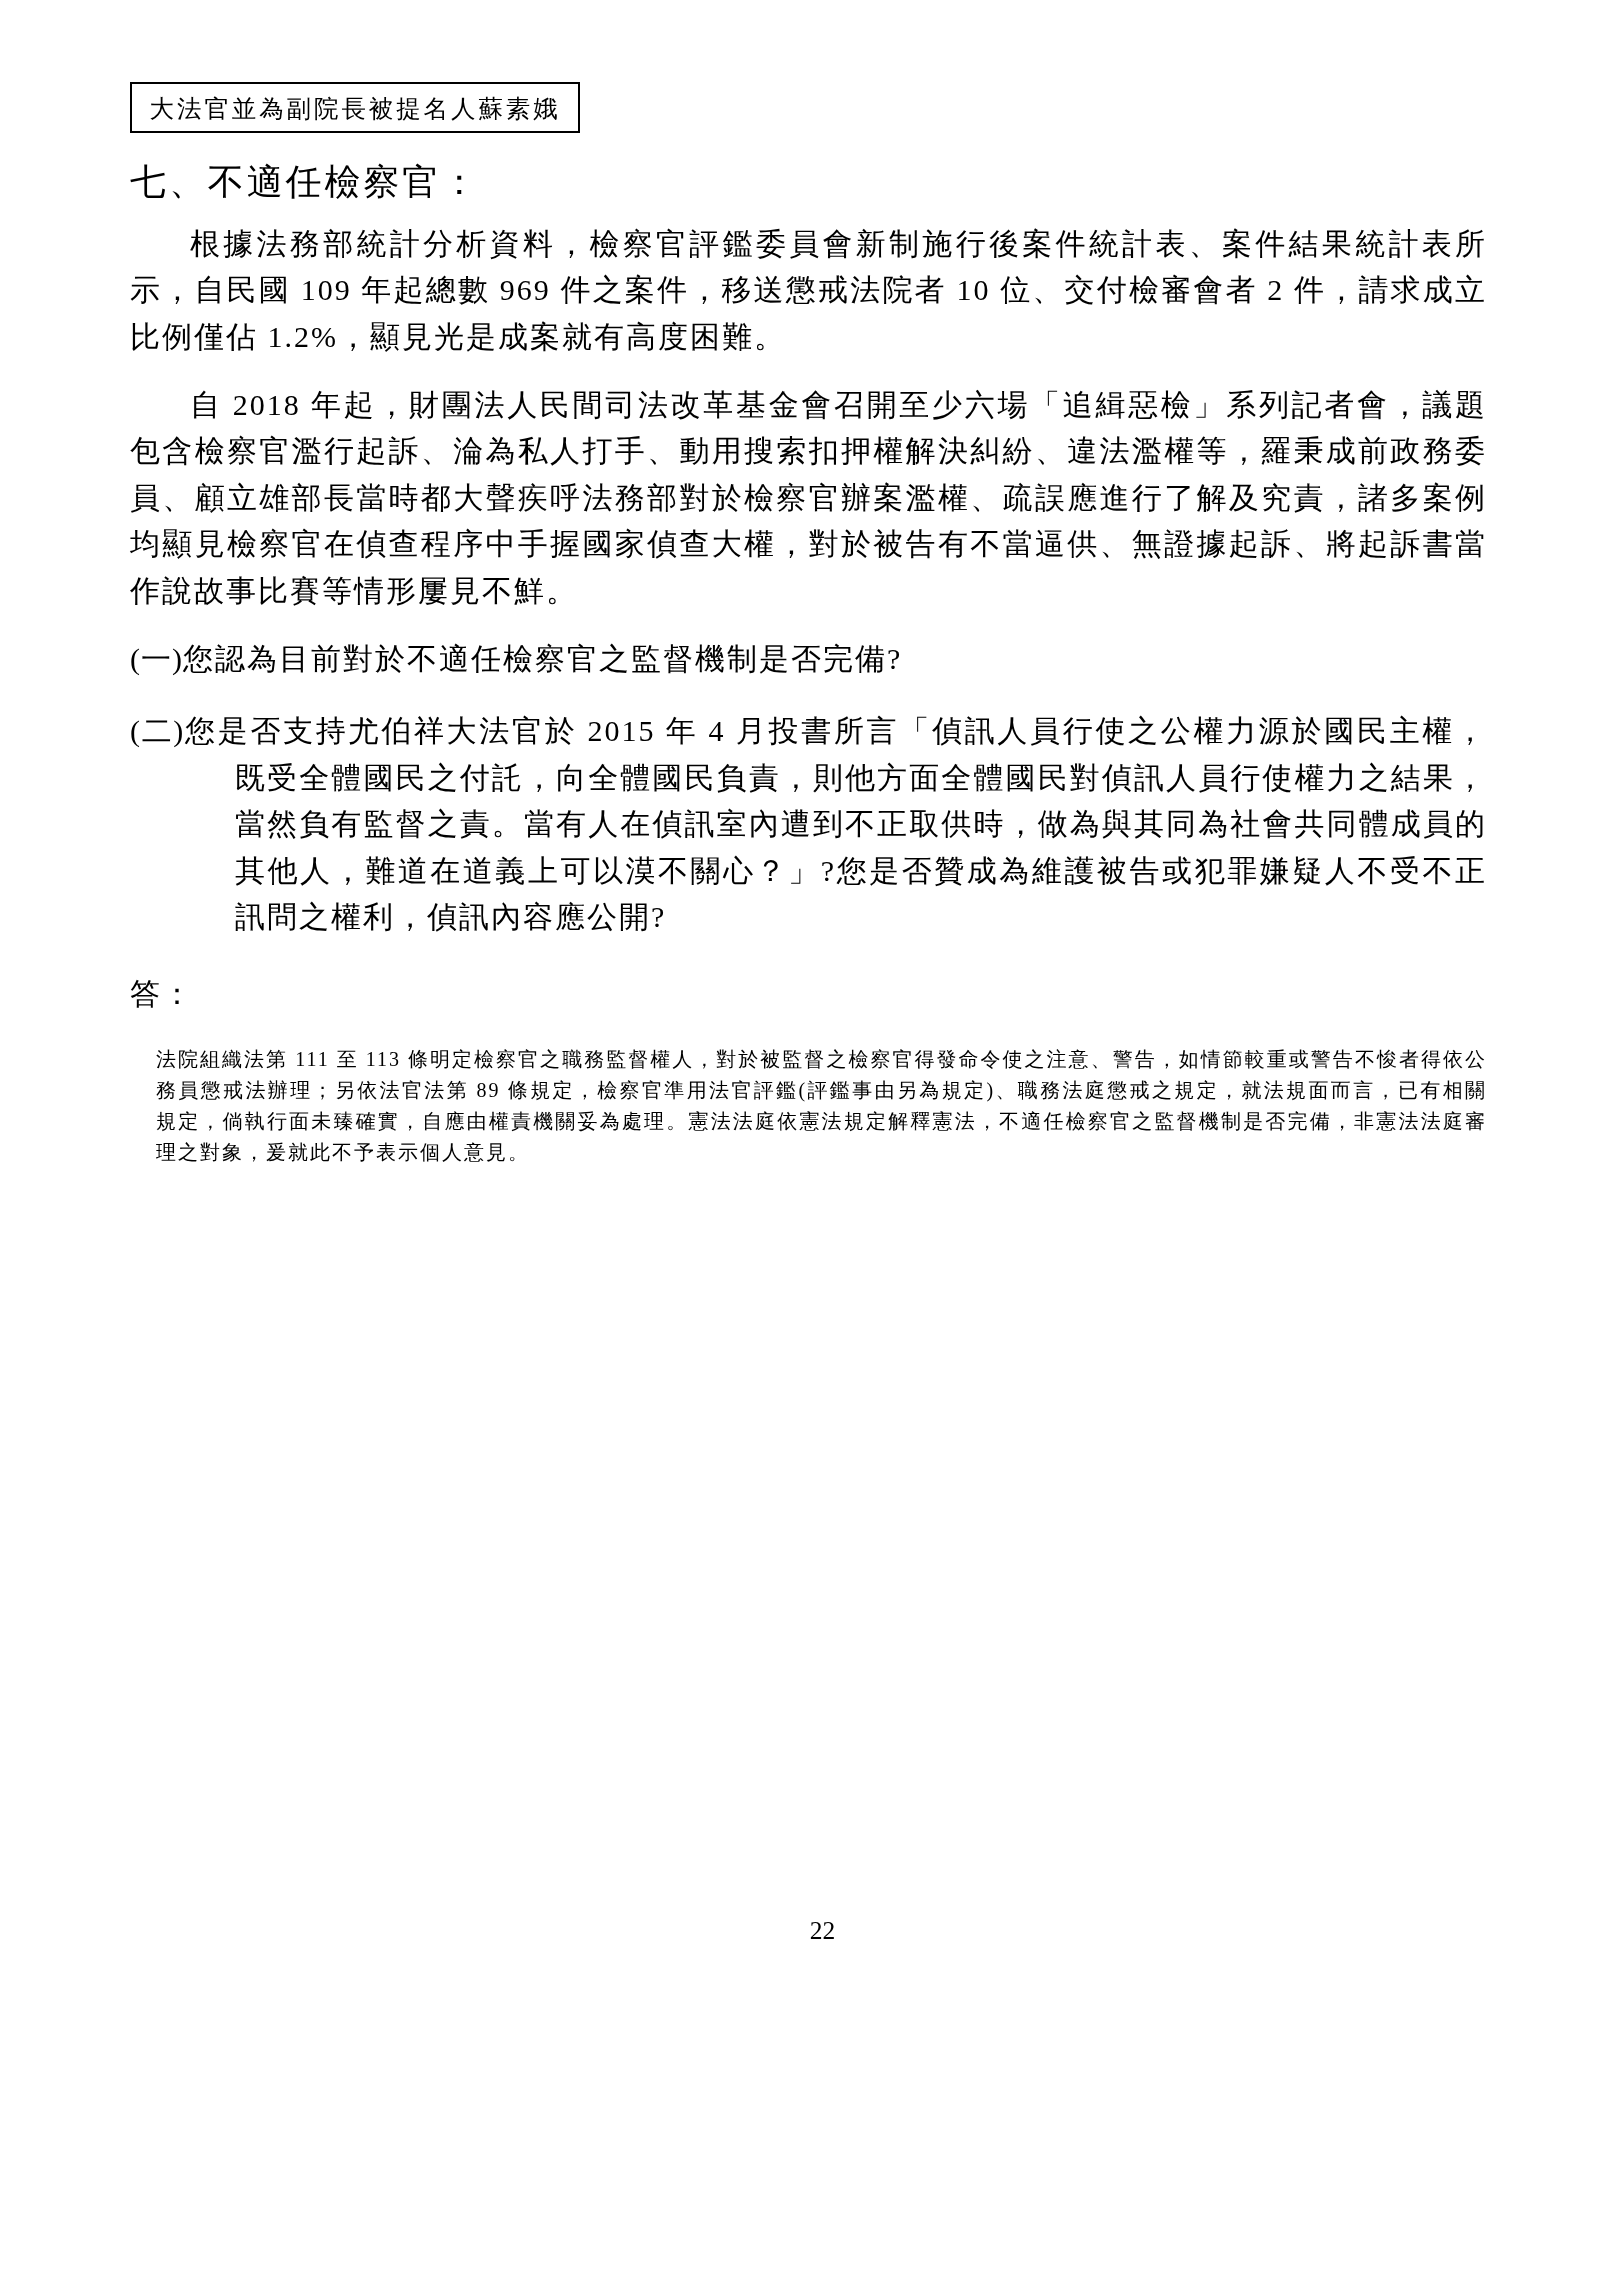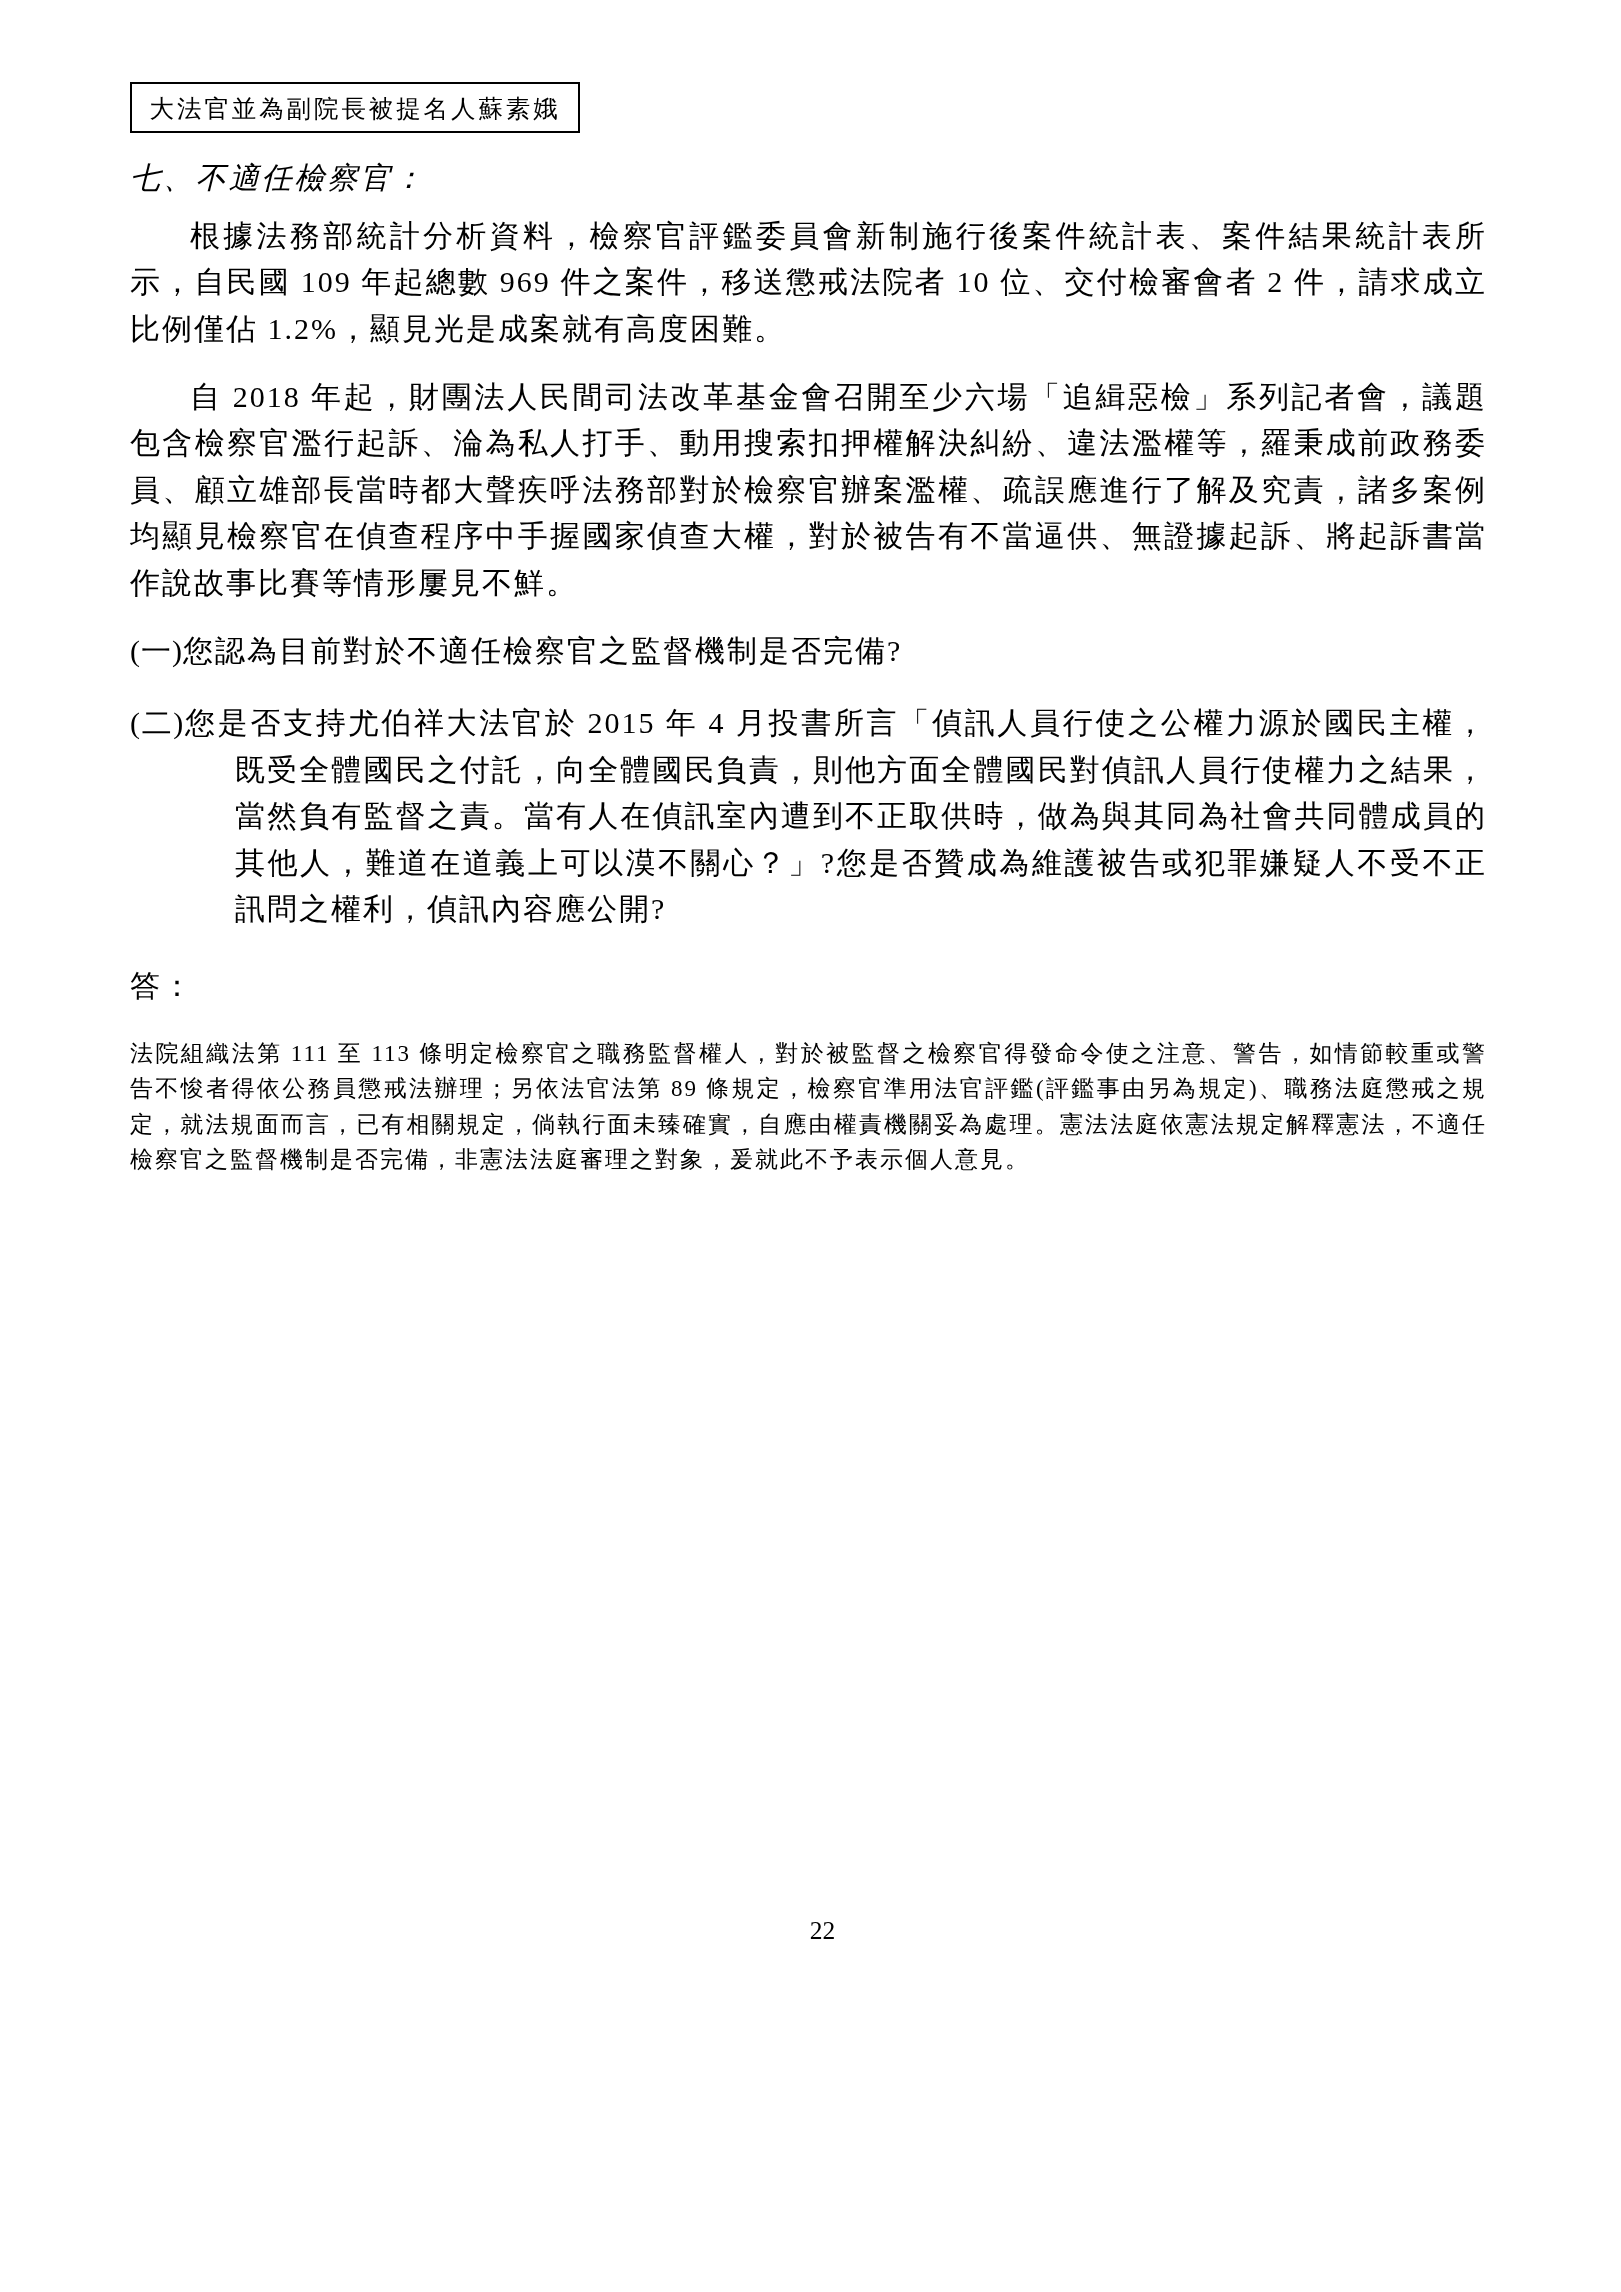--- a/index.html
+++ b/index.html
@@ -19,24 +19,23 @@
   }
   .header-tag-box {
     display: inline-block;
     border: 2px solid #000000;
     padding: 7.8px 17.6px 5.9px 17.6px;
     font-size: 24.5px;
     letter-spacing: 2.9px;
     margin-bottom: 25.5px;
   }
   .section-heading {
-    font-size: 30px;
+    font-size: 36px;
     letter-spacing: 2.9px;
     margin-bottom: 13.7px;
-    font-style: italic;
   }
   .para {
     font-size: 30px;
     line-height: 1.55;
     letter-spacing: 2px;
     text-align: justify;
     text-indent: 2em;
     margin-bottom: 21.6px;
   }
   .question {
@@ -48,26 +47,27 @@
     text-indent: -3.5em;
     margin-bottom: 25.5px;
   }
   .question .q-label { letter-spacing: 1px; }
   .answer-label {
     font-size: 30px;
     letter-spacing: 2px;
     margin: 33px 0 29px 0;
   }
   .answer {
-    font-size: 23px;
+    font-size: 20px;
     line-height: 1.55;
     letter-spacing: 2px;
     text-align: justify;
     text-indent: 0;
     margin-bottom: 0;
+    margin-left: 26px;
   }
   .page-number {
     position: absolute;
     bottom: 65px;
     left: 12px;
     width: 100%;
     text-align: center;
     font-size: 25.5px;
   }
 </style>

